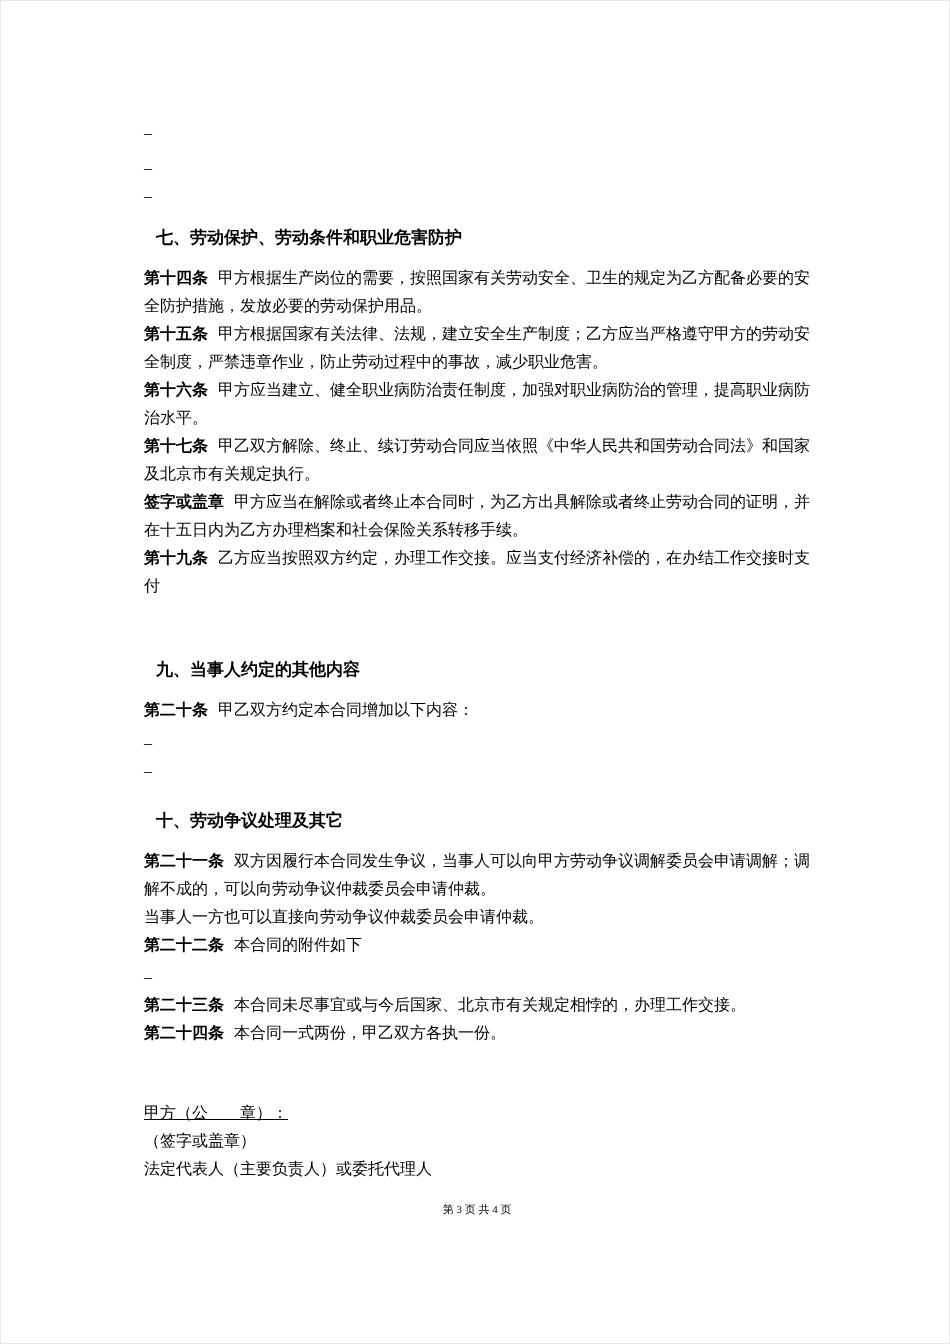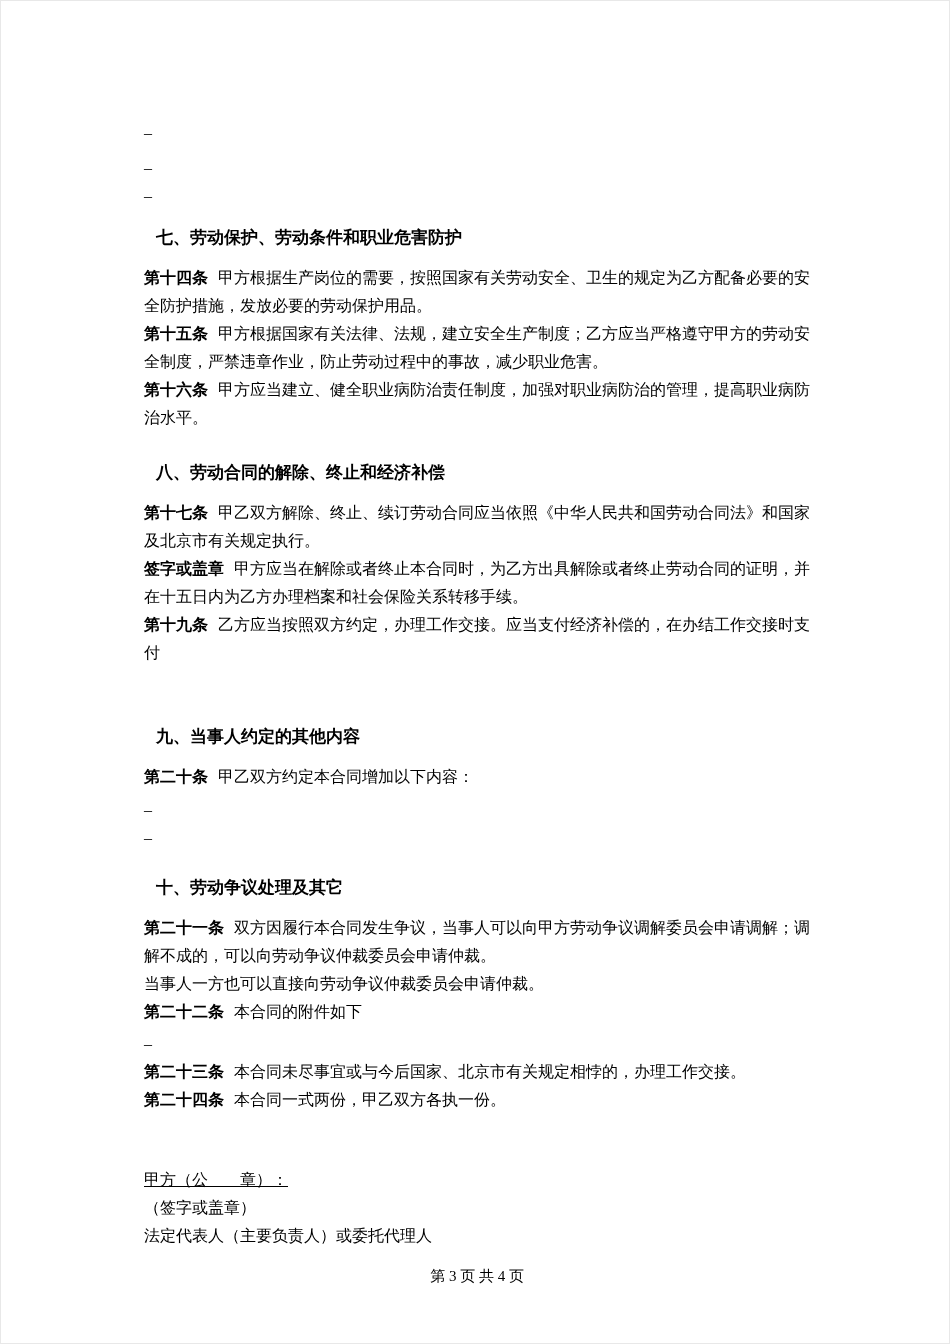--- a/index.html
+++ b/index.html
@@ -31,38 +31,37 @@
   .para{text-align:justify;}
   .lbl{
     font-family:"Liberation Sans","DejaVu Sans",sans-serif;
     font-weight:bold;margin-right:10px;
   }
   .sig1{margin-top:52px;text-decoration:underline;}
   .sig4{margin-top:26px;}
   .footer{
     margin-top:12px;
     text-align:center;
-    font-size:15px;line-height:28px;
+    font-size:11px;line-height:28px;
   }
 </style>
 </head>
 <body>
 
 <div class="page">
 
   <p class="dash">–</p>
   <p class="dash gap7">–</p>
   <p class="dash">–</p>
 
   <p class="heading h7">七、劳动保护、劳动条件和职业危害防护</p>
   <p class="para"><b class="lbl">第十四条</b><span>甲方根据生产岗位的需要，按照国家有关劳动安全、卫生的规定为乙方配备必要的安全防护措施，发放必要的劳动保护用品。</span></p>
   <p class="para"><b class="lbl">第十五条</b><span>甲方根据国家有关法律、法规，建立安全生产制度；乙方应当严格遵守甲方的劳动安全制度，严禁违章作业，防止劳动过程中的事故，减少职业危害。</span></p>
   <p class="para"><b class="lbl">第十六条</b><span>甲方应当建立、健全职业病防治责任制度，加强对职业病防治的管理，提高职业病防治水平。</span></p>
 
-  <p class="heading h8">八、劳动合同的解除、终止和经济补偿</p>
   <p class="para"><b class="lbl">第十七条</b><span>甲乙双方解除、终止、续订劳动合同应当依照《中华人民共和国劳动合同法》和国家及北京市有关规定执行。</span></p>
   <p class="para"><b class="lbl">签字或盖章</b><span>甲方应当在解除或者终止本合同时，为乙方出具解除或者终止劳动合同的证明，并在十五日内为乙方办理档案和社会保险关系转移手续。</span></p>
   <p class="para"><b class="lbl">第十九条</b><span>乙方应当按照双方约定，办理工作交接。应当支付经济补偿的，在办结工作交接时支付</span></p>
 
   <p class="heading h9">九、当事人约定的其他内容</p>
   <p class="para"><b class="lbl">第二十条</b><span>甲乙双方约定本合同增加以下内容：</span></p>
   <p class="dash gap5">–</p>
   <p class="dash">–</p>
 
   <p class="heading h10">十、劳动争议处理及其它</p>

